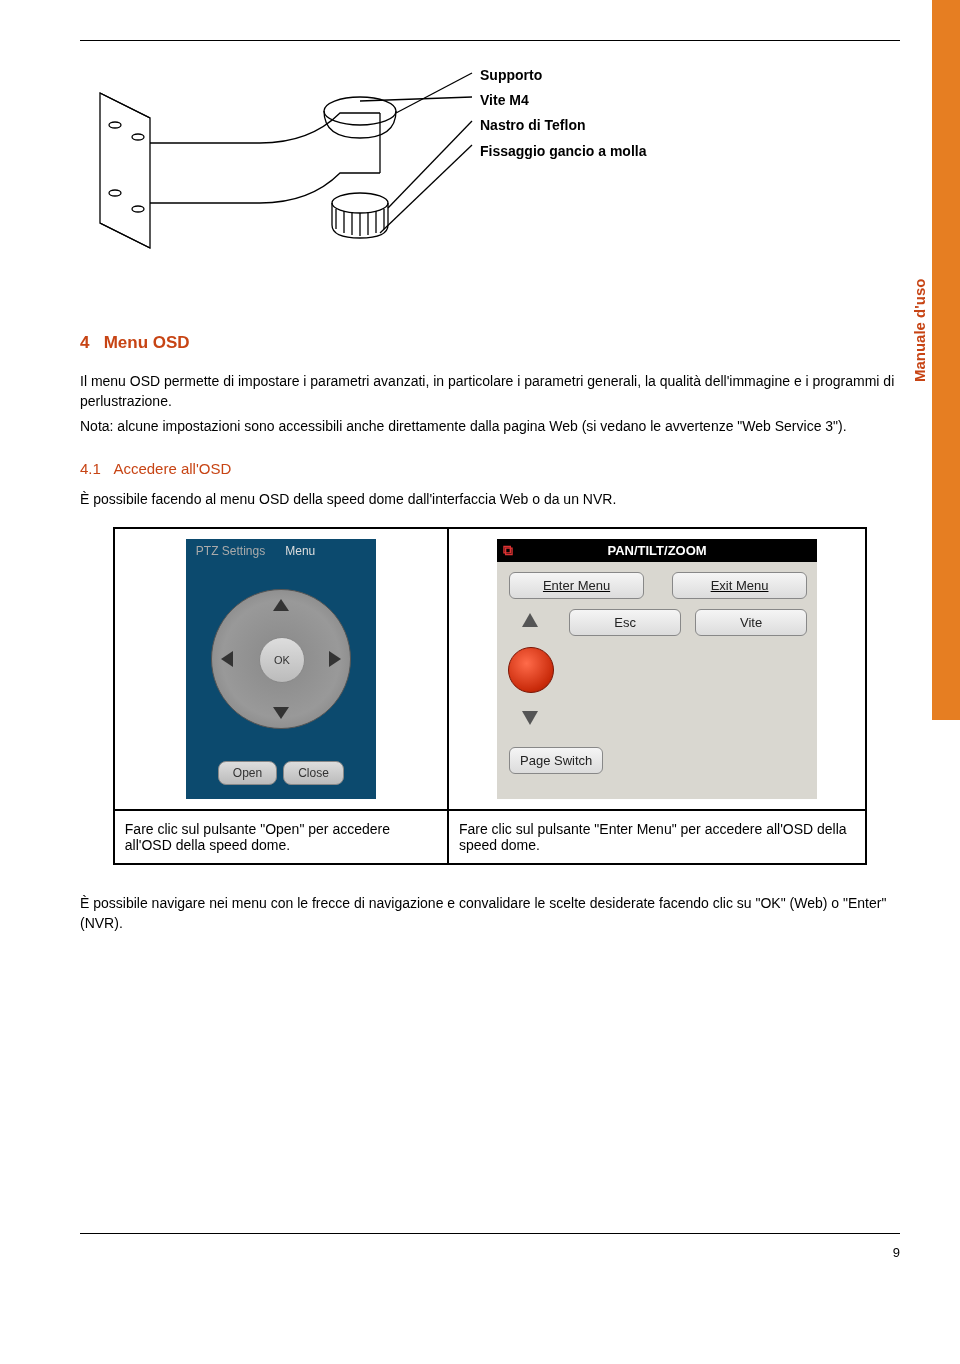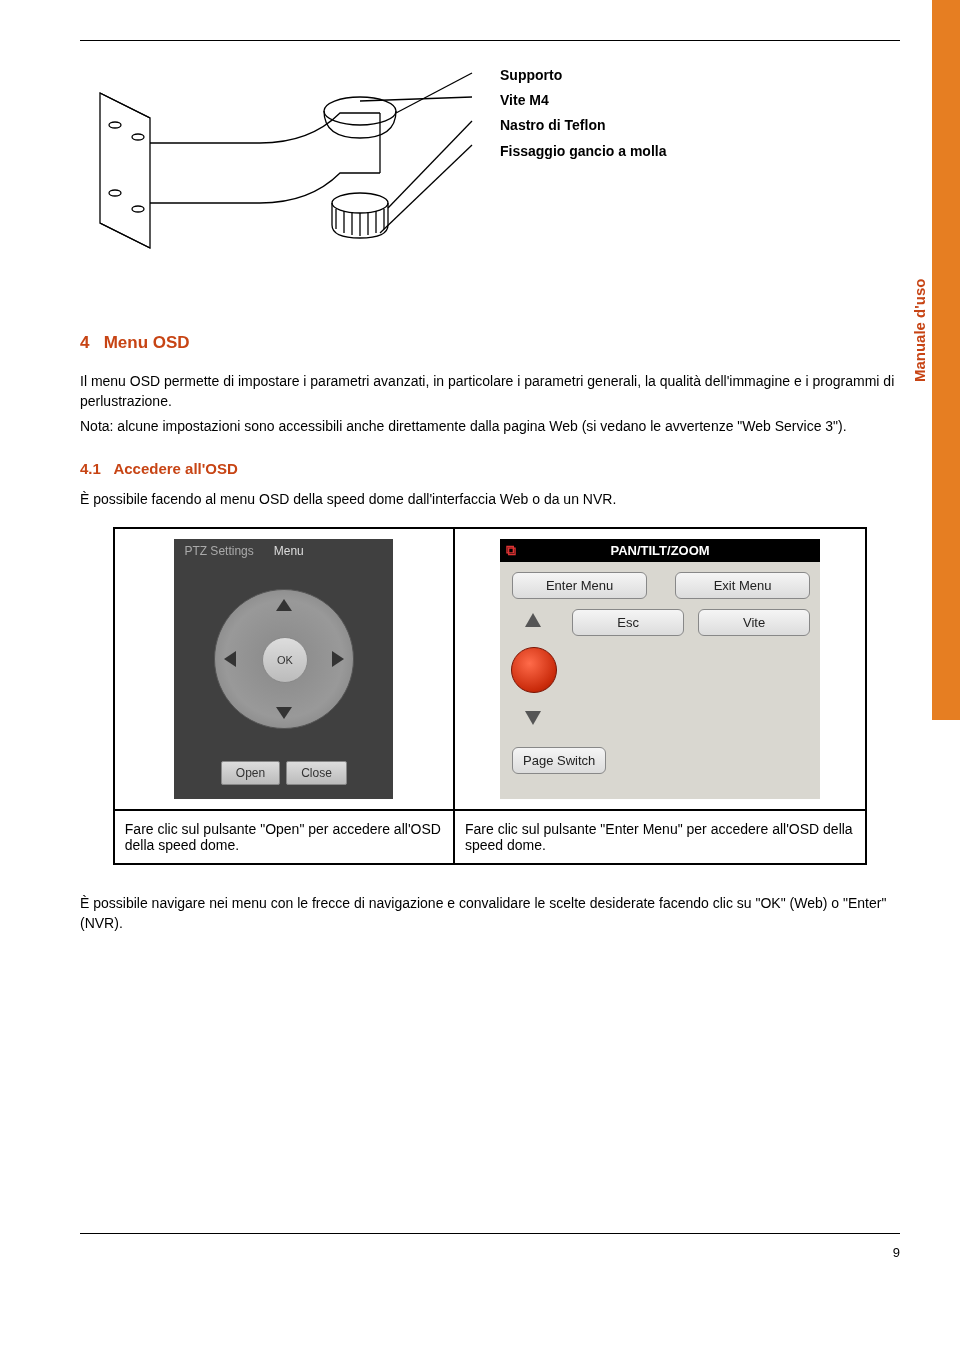--- a/index.html
+++ b/index.html
@@ -45,21 +45,20 @@
     margin-bottom: 4px;
   }
   hr.rule {
     border: none;
     border-top: 1px solid #000;
     margin: 0 0 12px 0;
   }
   .diagram-row {
     display: flex;
     align-items: flex-start;
-    gap: 20px;
     margin-bottom: 60px;
   }
   .callouts {
     font-weight: bold;
     font-size: 14px;
     line-height: 1.8;
     padding-top: 10px;
   }
   .bracket-diagram {
     width: 400px;
@@ -67,21 +66,21 @@
   }
   h2.section {
     color: #c74414;
     font-size: 17px;
     font-weight: bold;
     margin: 30px 0 18px 0;
   }
   h3.subsection {
     color: #c74414;
     font-size: 15px;
-    font-weight: bold;
+    font-weight: normal;
     margin: 24px 0 12px 0;
   }
   p.body {
     font-size: 14px;
     line-height: 1.45;
     margin: 4px 0;
   }
   table.compare {
     border-collapse: collapse;
     width: 92%;
@@ -91,22 +90,22 @@
     border: 2px solid #000;
     padding: 10px;
     vertical-align: top;
   }
   table.compare th {
     text-align: center;
     font-weight: bold;
     font-size: 14px;
   }
   .ptz-panel {
-    background: #404040;
-    width: 219px;
+    background: #0c4a6e;
+    width: 190px;
     height: 260px;
     position: relative;
     margin: 0 auto;
   }
   .ptz-tabs {
     display: flex;
     color: #ddd;
     font-size: 12px;
   }
   .ptz-tab {
@@ -152,21 +151,21 @@
     position: absolute;
     bottom: 14px; left: 0; right: 0;
     display: flex; gap: 6px; justify-content: center;
   }
   .gbtn {
     background: linear-gradient(#ddd,#bbb);
     border: 1px solid #888;
     padding: 4px 14px;
     font-size: 12px;
     color: #333;
-    border-radius: 2px;
+    border-radius: 8px;
   }
 
   .nvr-panel {
     background: #d9d7d0;
     width: 320px;
     height: 260px;
     position: relative;
     margin: 0 auto;
     font-size: 13px;
   }
@@ -179,21 +178,21 @@
     font-size: 13px;
   }
   .nvr-icon {
     position: absolute;
     top: 3px; left: 6px;
     color: #d33;
     font-weight: bold;
     font-size: 14px;
   }
   .nvr-body { padding: 10px 10px 10px 12px; }
-  .nvr-row1 { display: flex; gap: 28px; margin-bottom: 10px; }
+  .nvr-row1 { display: flex; gap: 28px; margin-bottom: 10px; text-decoration: underline; }
   .nbtn {
     background: linear-gradient(#f5f5f5,#dcdcdc);
     border: 1px solid #888;
     border-radius: 6px;
     padding: 5px 10px;
     font-size: 13px;
     color: #222;
     display: inline-block;
     text-align: center;
   }

